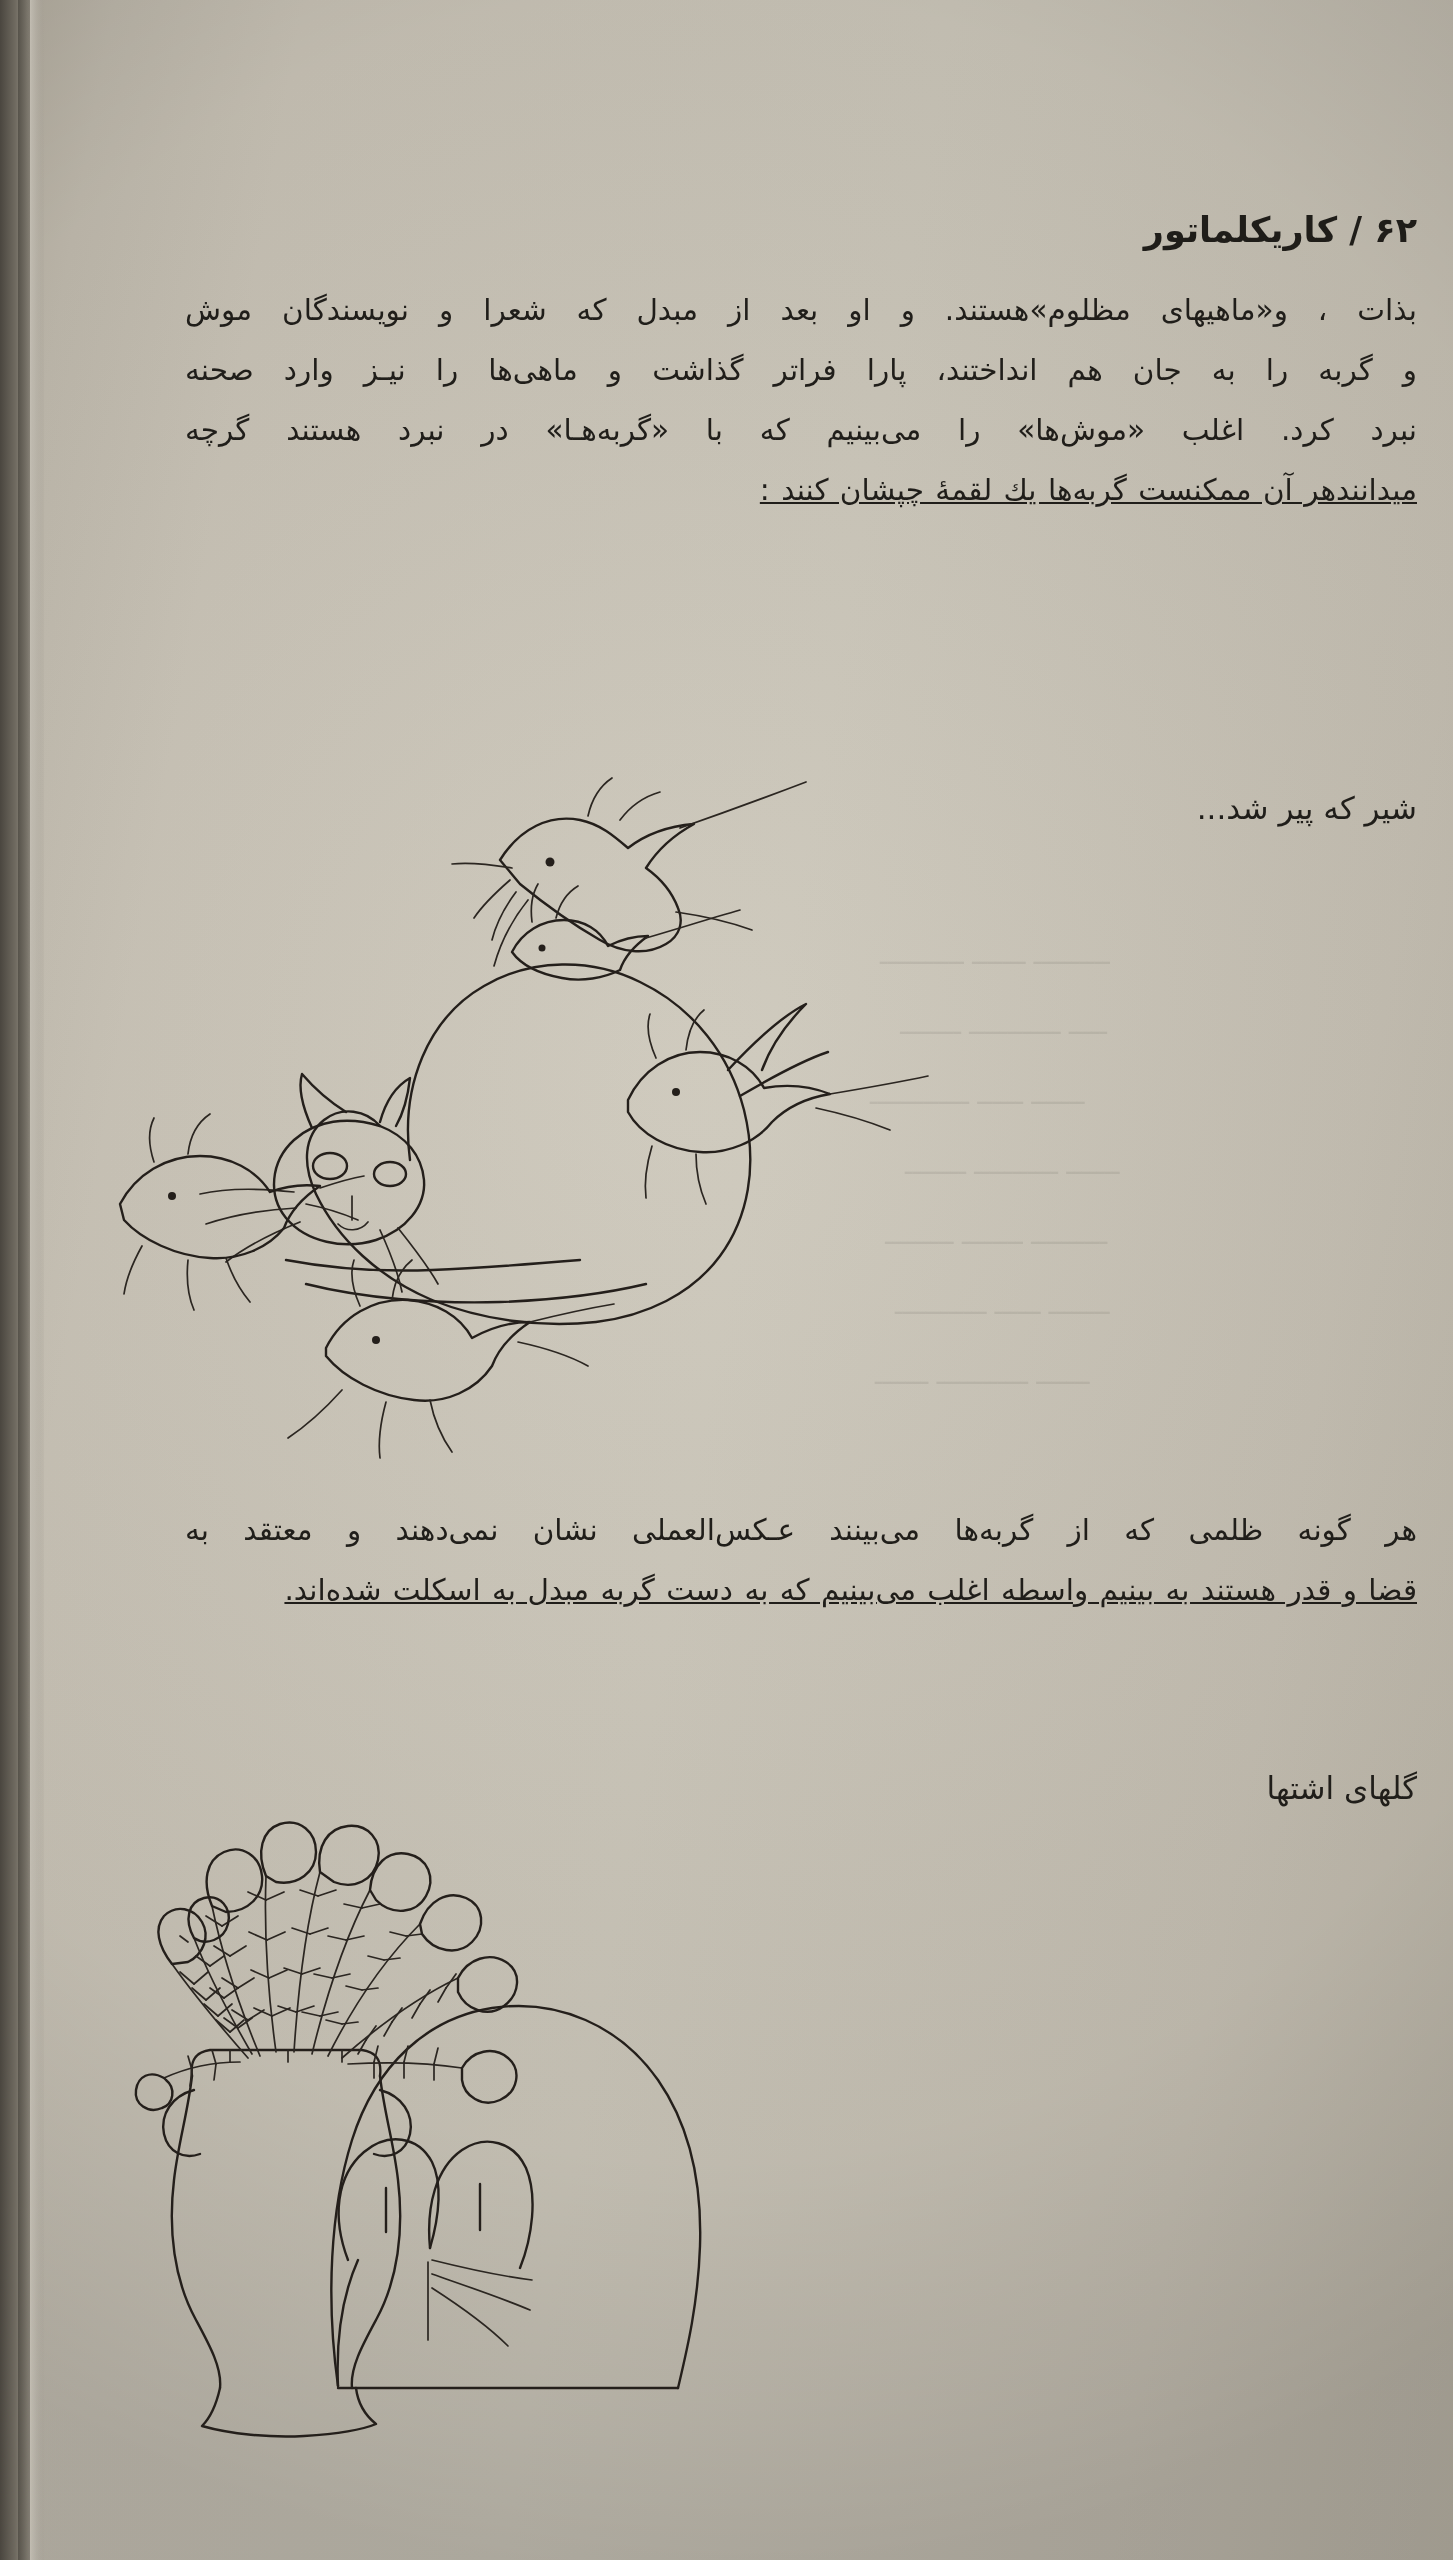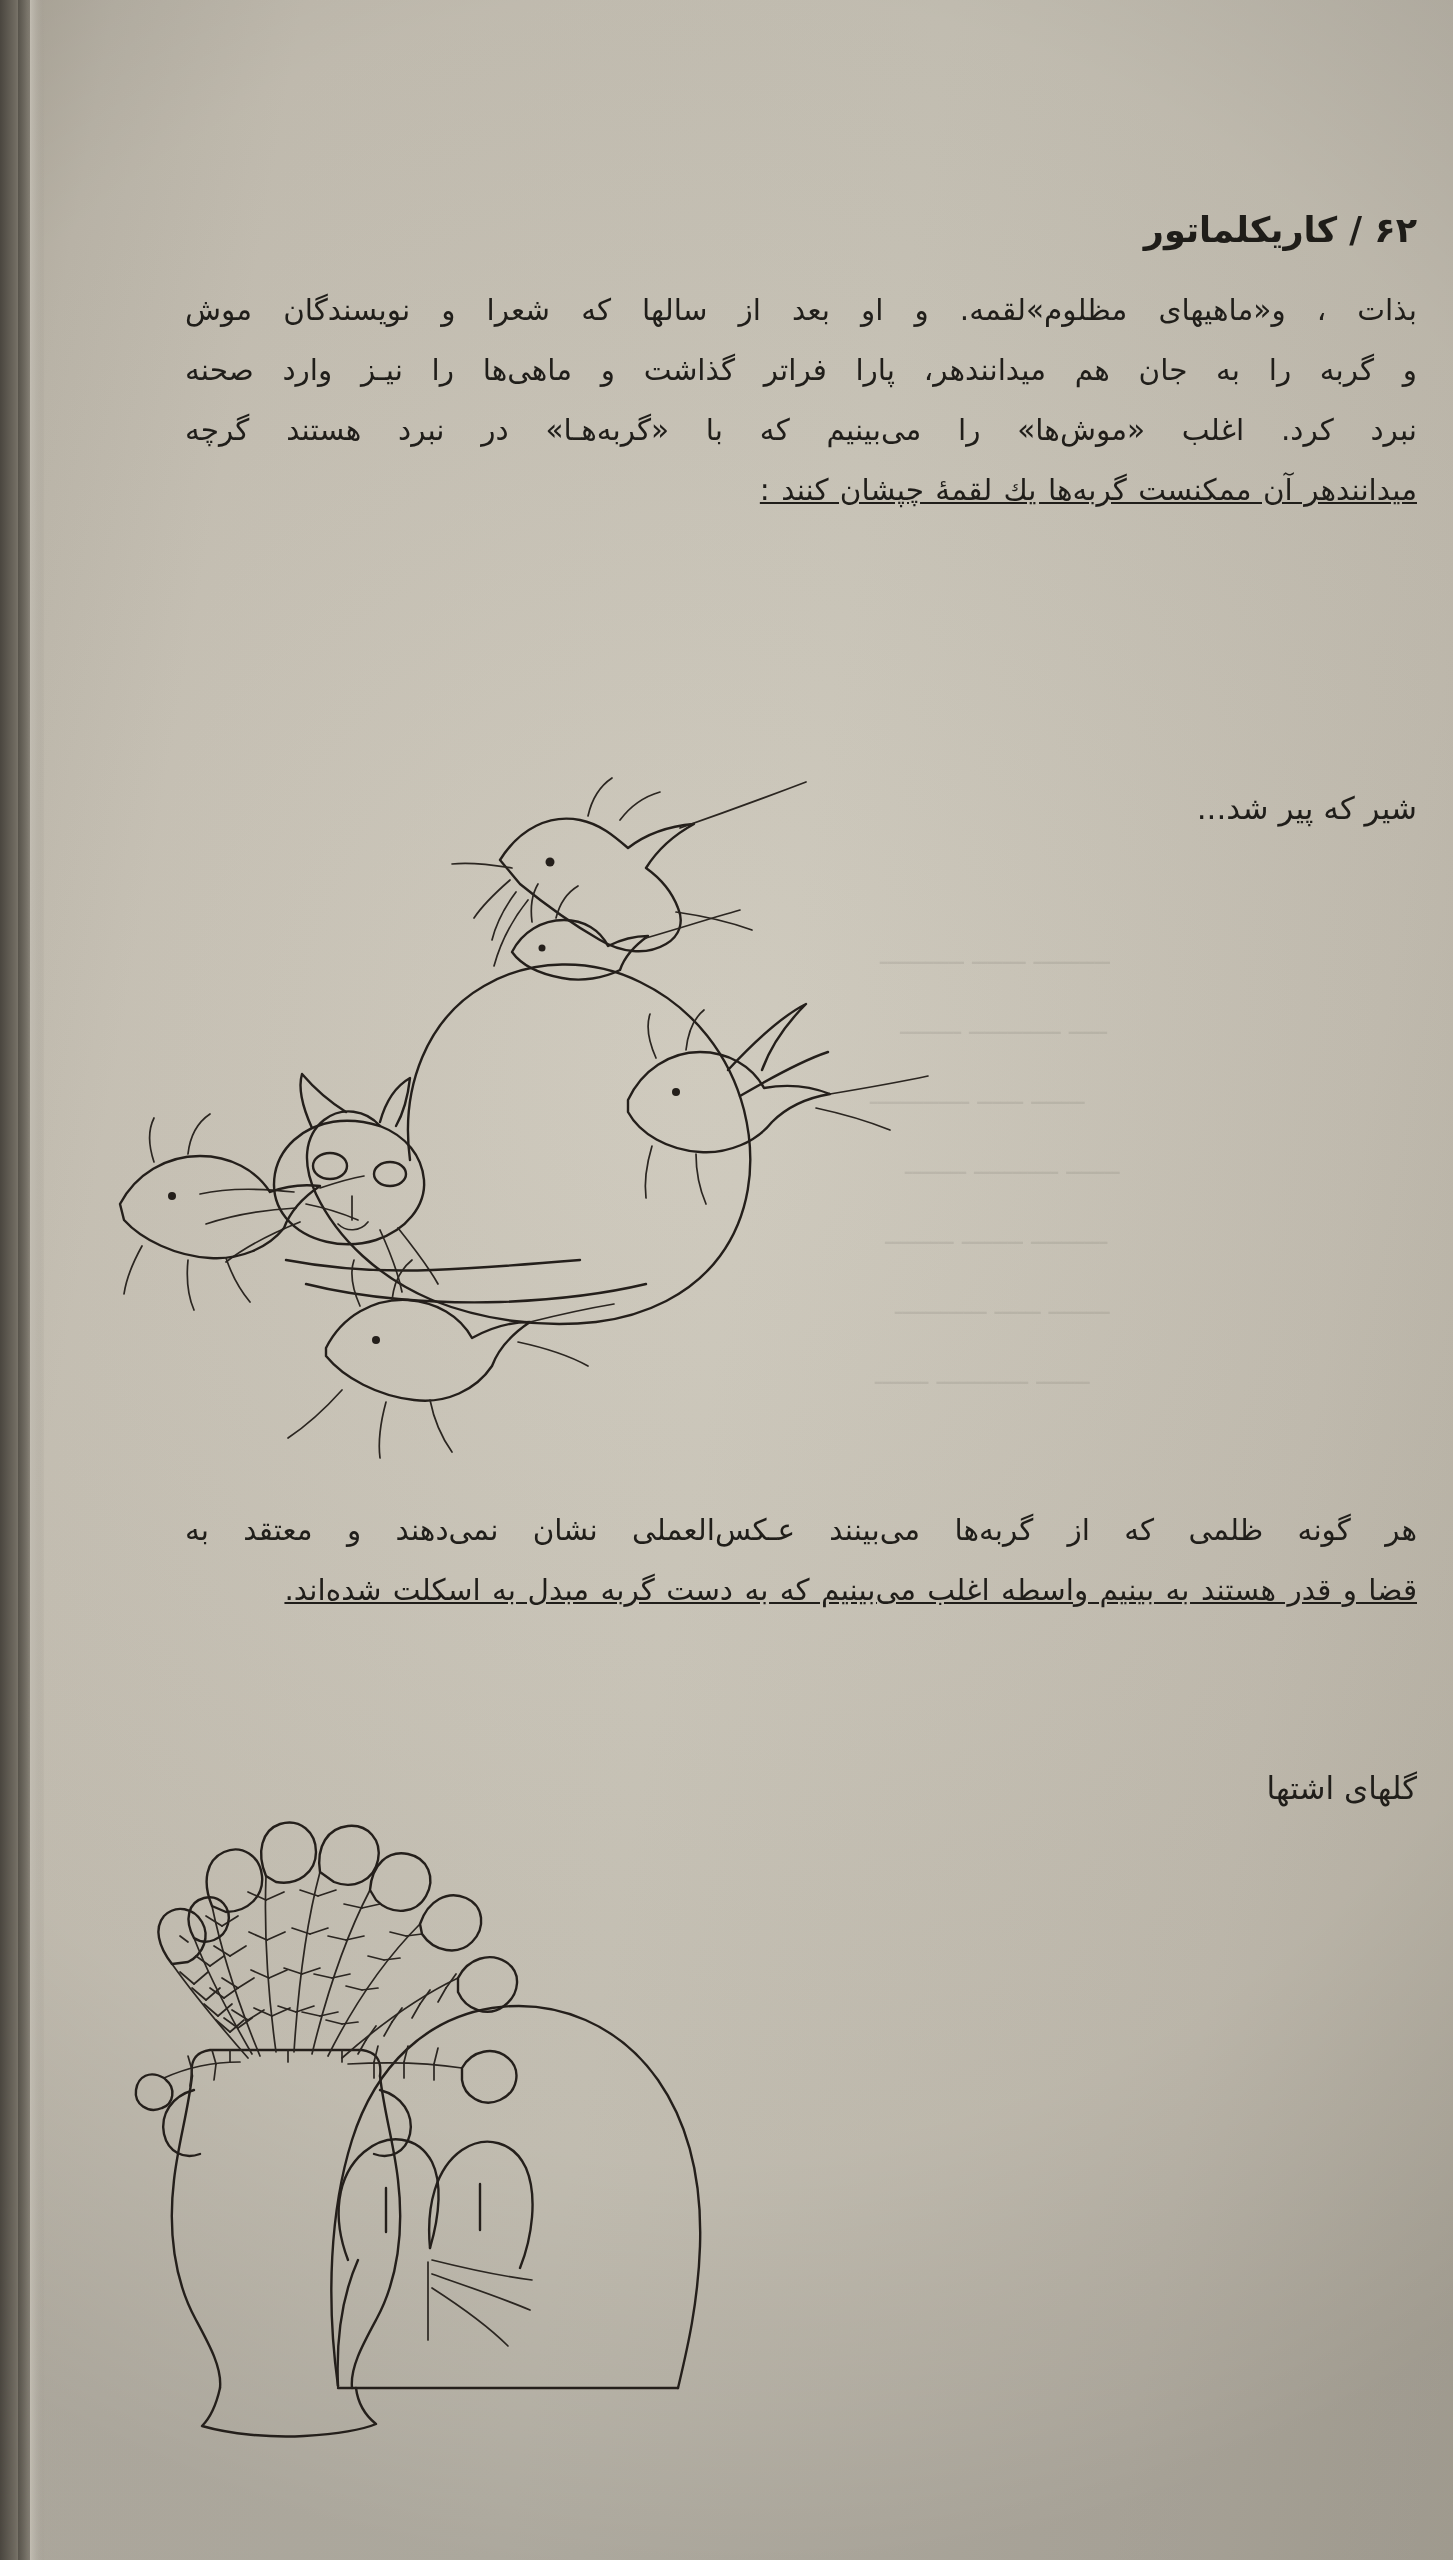--- a/index.html
+++ b/index.html
@@ -128,22 +128,22 @@
   <div class="showthrough" style="left:895px; top:1290px;">ــــــــــــ ــــــ ــــــــ</div>
   <div class="showthrough" style="left:875px; top:1360px;">ـــــــ ــــــــــــ ـــــــ</div>
 
   <div id="page">
 
     <div class="col folio">
       <span>۶۲ / کاریکلماتور</span>
     </div>
 
     <div class="col para p1">
-      <div>بذات ، و«ماهیهای مظلوم»لقمه. و او بعد از سالها که شعرا و نویسندگان موش</div>
-      <div>و گربه را به جان هم میدانندهر، پارا فراتر گذاشت و ماهی‌ها را نیـز وارد صحنه</div>
+      <div>بذات ، و«ماهیهای مظلوم»هستند. و او بعد از مبدل که شعرا و نویسندگان موش</div>
+      <div>و گربه را به جان هم انداختند، پارا فراتر گذاشت و ماهی‌ها را نیـز وارد صحنه</div>
       <div>نبرد کرد. اغلب «موش‌ها» را می‌بینیم که با «گربه‌هـا» در نبرد هستند گرچه</div>
       <div class="last">میدانندهر آن ممکنست گربه‌ها یك لقمهٔ چپشان کنند :</div>
     </div>
 
     <div class="col caption cap1">شیر که پیر شد...</div>
 
     <div class="col para p2">
       <div>هر گونه ظلمی که از گربه‌ها می‌بینند عـکس‌العملی نشان نمی‌دهند و معتقد به</div>
       <div class="last">قضا و قدر هستند به بینیم واسطه اغلب می‌بینیم که به دست گربه مبدل به اسکلت شده‌اند.</div>
     </div>

